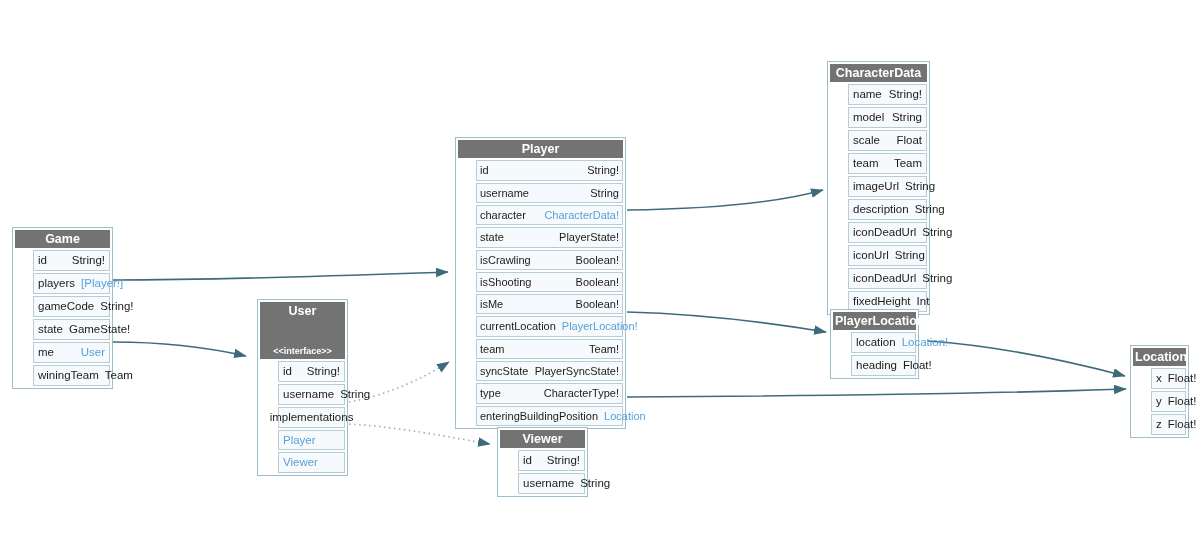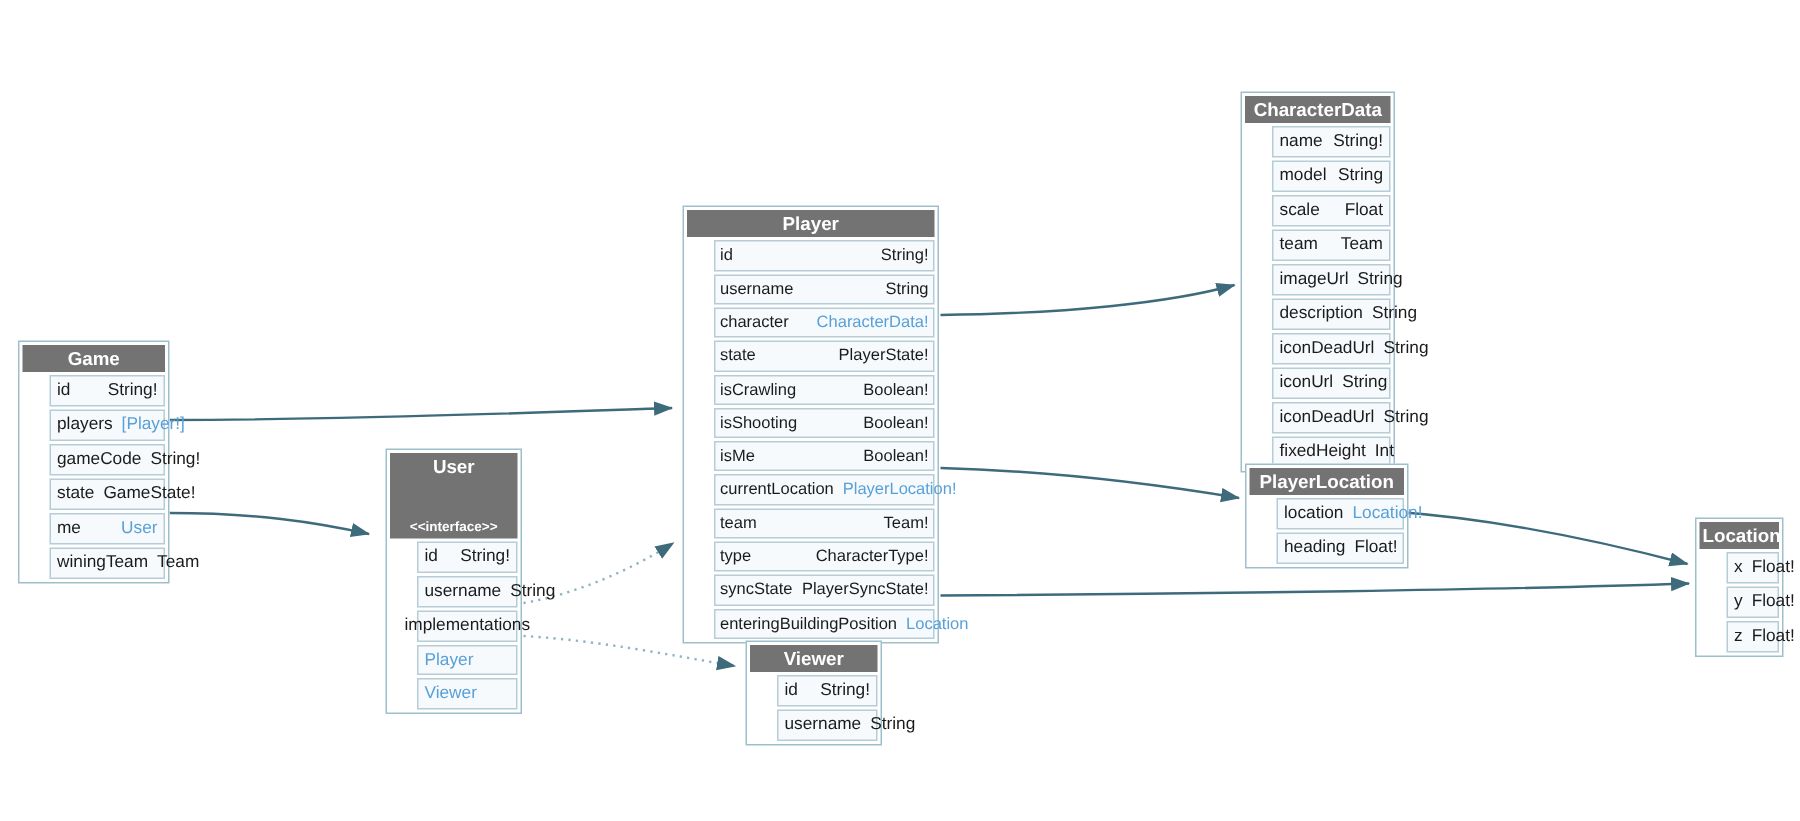--- a/index.html
+++ b/index.html
@@ -136,28 +136,28 @@
       </div>
     <div class="row">
         <span class="f">currentLocation</span>
         <span class="t link">PlayerLocation!</span>
       </div>
     <div class="row">
         <span class="f">team</span>
         <span class="t">Team!</span>
       </div>
     <div class="row">
+        <span class="f">syncState</span>
+        <span class="t">PlayerSyncState!</span>
+      </div>
+    <div class="row">
         <span class="f">type</span>
         <span class="t">CharacterType!</span>
       </div>
     <div class="row">
-        <span class="f">syncState</span>
-        <span class="t">PlayerSyncState!</span>
-      </div>
-    <div class="row">
         <span class="f">enteringBuildingPosition</span>
         <span class="t link">Location</span>
       </div>
   </div>
 
   <div class="table" style="left:497px;top:427px;width:91px;">
     <div class="hdr">
       <span>Viewer</span>
     </div>
     <div class="row">
@@ -209,21 +209,21 @@
     <div class="row">
         <span class="f">iconDeadUrl</span>
         <span class="t">String</span>
       </div>
     <div class="row">
         <span class="f">fixedHeight</span>
         <span class="t">Int</span>
       </div>
   </div>
 
-  <div class="table" style="left:830px;top:309px;width:109px;">
+  <div class="table" style="left:830px;top:309px;width:89px;">
     <div class="hdr">
       <span>PlayerLocation</span>
     </div>
     <div class="row">
         <span class="f">location</span>
         <span class="t link">Location!</span>
       </div>
     <div class="row">
         <span class="f">heading</span>
         <span class="t">Float!</span>

